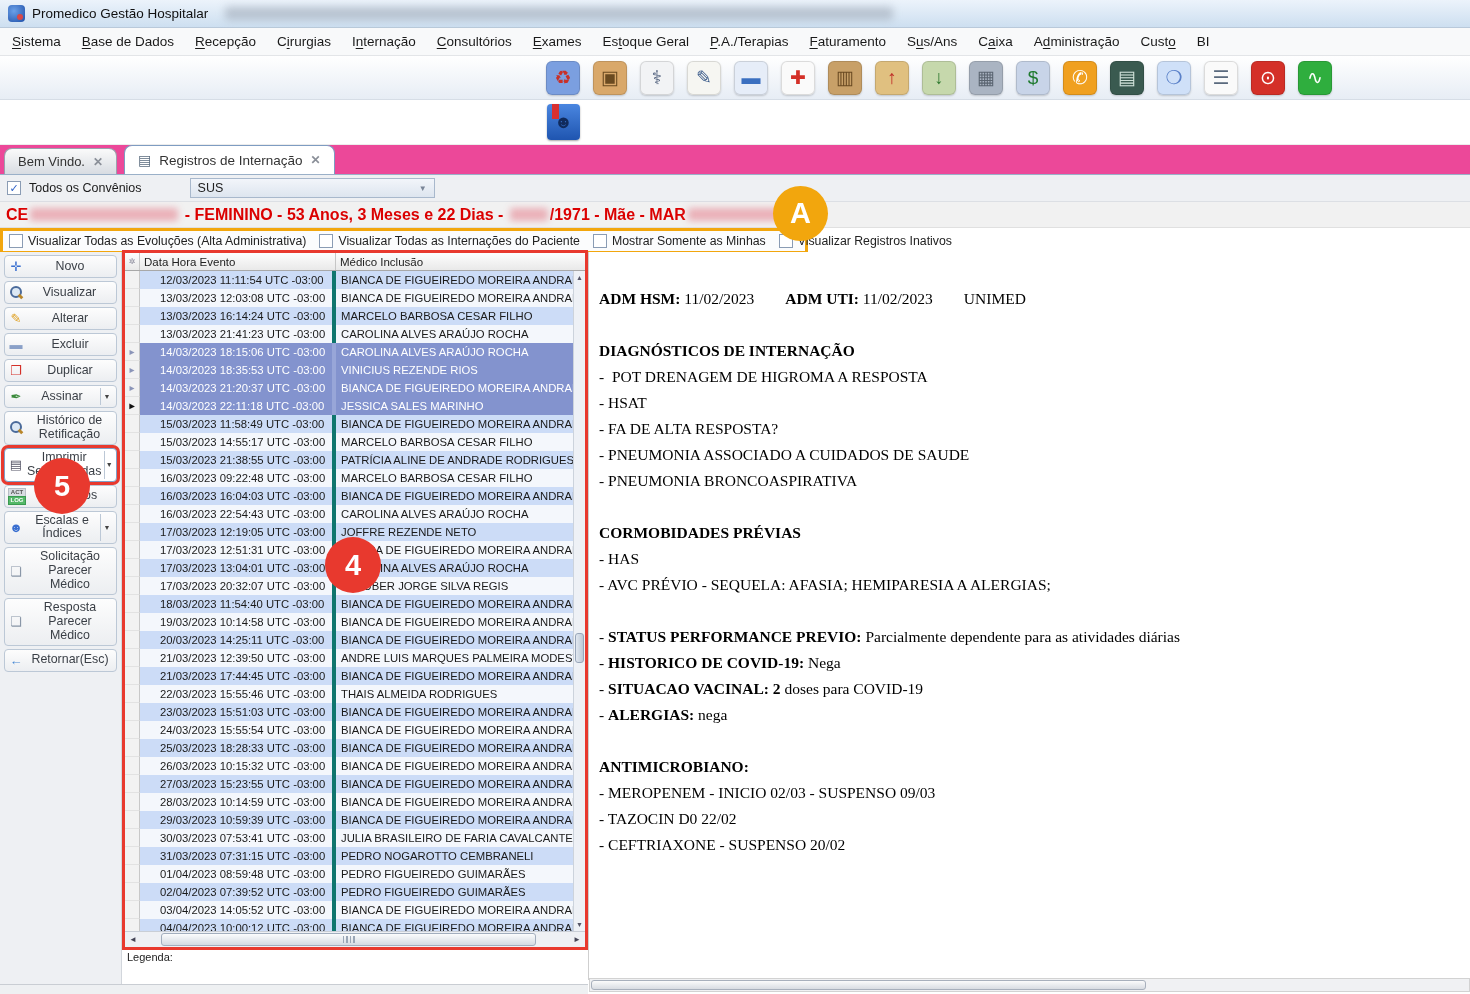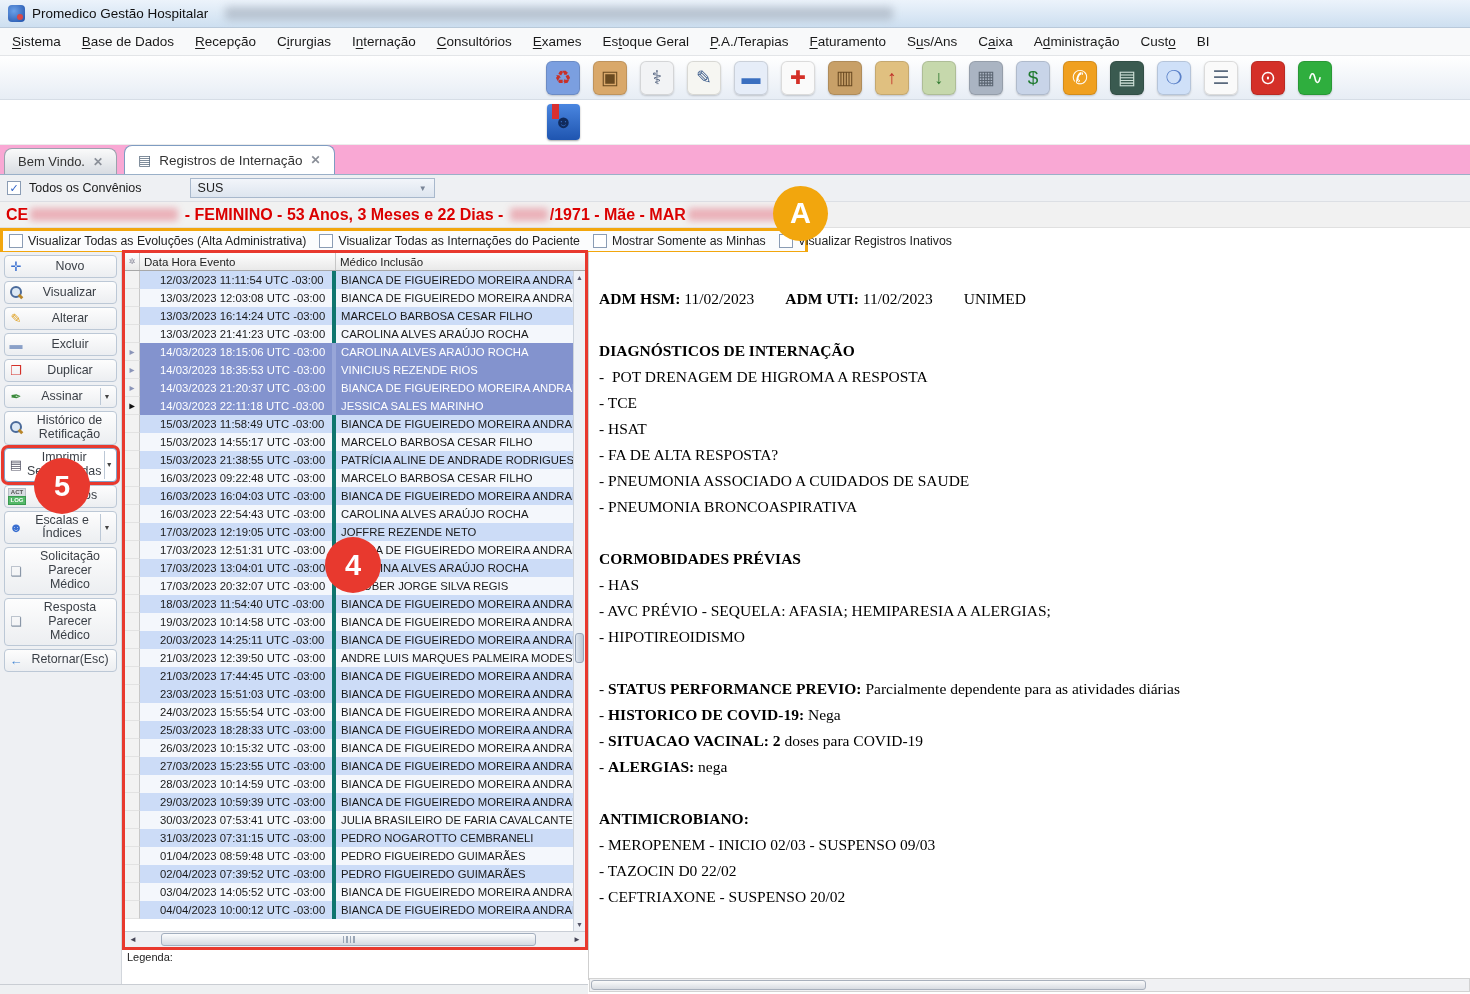--- a/index.html
+++ b/index.html
@@ -25,21 +25,21 @@
     background:linear-gradient(#ffffff,#e7edf5);border-bottom:1px solid #d6dde6}
   .ticon{width:34px;height:34px;border-radius:6px;display:flex;align-items:center;justify-content:center;font-size:19px;
     box-shadow:inset 0 0 0 1px rgba(0,0,0,.12),0 1px 2px rgba(0,0,0,.18);flex:0 0 auto}
   .toolbar2{left:0;top:100px;width:1470px;height:45px;background:#fff;border-bottom:1px solid #ececec}
   .agenda{position:absolute;left:547px;top:4px;width:33px;height:36px;border-radius:4px;
     background:linear-gradient(#4a86e0,#1f55b0);box-shadow:0 1px 2px rgba(0,0,0,.35);
     display:flex;align-items:center;justify-content:center;color:#102a5c;font-size:18px}
   .agenda::before{content:"";position:absolute;left:5px;top:0;width:7px;height:15px;background:#d83030}
 
   
-  .tabbar{left:0;top:145px;width:1470px;height:30px;background:#f9a8d4;border-bottom:1px solid #9ab0c8;
+  .tabbar{left:0;top:145px;width:1470px;height:30px;background:#ec4899;border-bottom:1px solid #9ab0c8;
     display:flex;align-items:flex-end;padding-left:4px;gap:7px}
   .tab{display:flex;align-items:center;gap:8px;height:26px;padding:0 13px;font-size:13px;color:#333;
     background:linear-gradient(#fafafa,#d8dce2);border:1px solid #9aa2ae;border-bottom:none;border-radius:8px 8px 0 0}
   .tab.active{height:29px;background:#fff;border-color:#7e9cc2;font-size:13.5px}
   .tclose{color:#8a8f98;font-size:12px;font-weight:bold}
   .printer-glyph{color:#5a6b7e;font-size:14px}
 
   
   .filterrow{left:0;top:175px;width:1470px;height:27px;background:#eef0f3;border-bottom:1px solid #dcdfe4;
     display:flex;align-items:center;gap:8px;padding-left:7px;font-size:12.5px}
@@ -446,20 +446,25 @@
       <div class="trow base">
         <div class="ind"></div>
         <div class="c1">21/03/2023 12:39:50 UTC -03:00</div>
         <div class="c2">ANDRE LUIS MARQUES PALMEIRA MODESTO</div>
       </div>
       <div class="trow alt">
         <div class="ind"></div>
         <div class="c1">21/03/2023 17:44:45 UTC -03:00</div>
         <div class="c2">BIANCA DE FIGUEIREDO MOREIRA ANDRADE</div>
       </div>
+      <div class="trow base">
+        <div class="ind"></div>
+        <div class="c1">22/03/2023 15:55:46 UTC -03:00</div>
+        <div class="c2">THAIS ALMEIDA RODRIGUES</div>
+      </div>
       <div class="trow alt">
         <div class="ind"></div>
         <div class="c1">23/03/2023 15:51:03 UTC -03:00</div>
         <div class="c2">BIANCA DE FIGUEIREDO MOREIRA ANDRADE</div>
       </div>
       <div class="trow base">
         <div class="ind"></div>
         <div class="c1">24/03/2023 15:55:54 UTC -03:00</div>
         <div class="c2">BIANCA DE FIGUEIREDO MOREIRA ANDRADE</div>
       </div>
@@ -539,30 +544,28 @@
 <div class="abs legend">Legenda:</div>
 <div class="abs inativado">Inativado</div>
 <div class="abs bottomstrip"></div>
 
 <div class="abs docpanel">
 <div class="dline">&nbsp;</div>
     <div class="dline"><span class="b">ADM HSM:</span><span> 11/02/2023        </span><span class="b">ADM UTI:</span><span> 11/02/2023        UNIMED</span></div>
     <div class="dline">&nbsp;</div>
     <div class="dline"><span class="b">DIAGNÓSTICOS DE INTERNAÇÃO</span></div>
     <div class="dline"><span>-  POT DRENAGEM DE HIGROMA A RESPOSTA</span></div>
-    <div class="dline"><span>- TCE</span></div>
     <div class="dline"><span>- HSAT</span></div>
     <div class="dline"><span>- FA DE ALTA RESPOSTA?</span></div>
     <div class="dline"><span>- PNEUMONIA ASSOCIADO A CUIDADOS DE SAUDE</span></div>
     <div class="dline"><span>- PNEUMONIA BRONCOASPIRATIVA</span></div>
     <div class="dline">&nbsp;</div>
     <div class="dline"><span class="b">CORMOBIDADES PRÉVIAS</span></div>
     <div class="dline"><span>- HAS</span></div>
     <div class="dline"><span>- AVC PRÉVIO - SEQUELA: AFASIA; HEMIPARESIA A ALERGIAS;</span></div>
-    <div class="dline"><span>- HIPOTIREOIDISMO</span></div>
     <div class="dline">&nbsp;</div>
     <div class="dline"><span>- </span><span class="b">STATUS PERFORMANCE PREVIO:</span><span> Parcialmente dependente para as atividades diárias</span></div>
     <div class="dline"><span>- </span><span class="b">HISTORICO DE COVID-19:</span><span> Nega</span></div>
     <div class="dline"><span>- </span><span class="b">SITUACAO VACINAL: 2</span><span> doses para COVID-19</span></div>
     <div class="dline"><span>- </span><span class="b">ALERGIAS:</span><span> nega</span></div>
     <div class="dline">&nbsp;</div>
     <div class="dline"><span class="b">ANTIMICROBIANO:</span></div>
     <div class="dline"><span>- MEROPENEM - INICIO 02/03 - SUSPENSO 09/03</span></div>
     <div class="dline"><span>- TAZOCIN D0 22/02</span></div>
     <div class="dline"><span>- CEFTRIAXONE - SUSPENSO 20/02</span></div>

